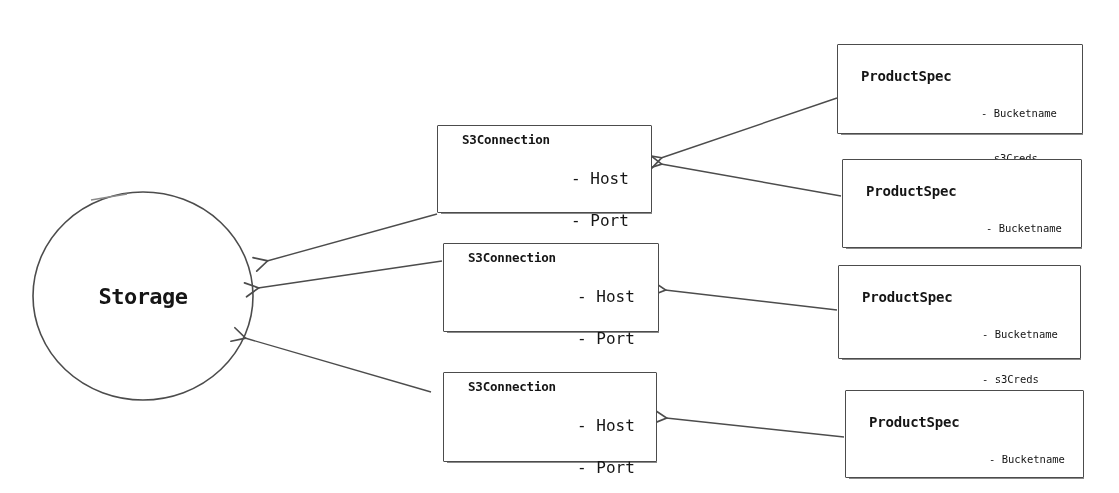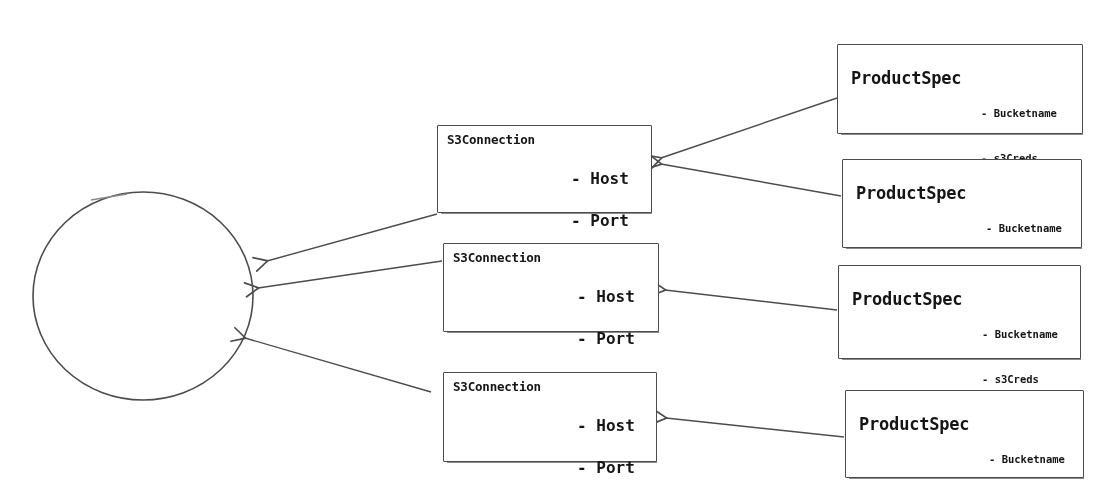--- a/index.html
+++ b/index.html
@@ -26,26 +26,26 @@
     box-sizing: border-box;
   }
   .node .title {
     position: absolute;
     font-weight: 700;
     white-space: pre;
     letter-spacing: -0.2px;
   }
   .node .attrs {
     position: absolute;
-    font-weight: 700;
+    font-weight: 400;
     white-space: pre;
   }
-  .s3 .title { left: 9px;  top: 6px;  font-size: 12.5px; }
+  .s3 .title { left: 24px;  top: 6px;  font-size: 12.5px; }
   .s3 .attrs { left: 133px; top: 18px; font-size: 16px;   line-height: 14px; }
-  .ps .title { left: 13px; top: 23px; font-size: 17px; }
+  .ps .title { left: 23px; top: 23px; font-size: 14px; }
   .ps .attrs { left: 143px; top: 31px; font-size: 10.5px; line-height: 15px; }
 
   
   #s3-box-1 { left: 437px; top: 125px; width: 215px; height: 88px; }
   #s3-box-2 { left: 443px; top: 243px; width: 216px; height: 89px; }
   #s3-box-3 { left: 443px; top: 372px; width: 214px; height: 90px; }
   #ps-box-1 { left: 837px; top: 44px;  width: 246px; height: 90px; }
   #ps-box-2 { left: 842px; top: 159px; width: 240px; height: 89px; }
   #ps-box-3 { left: 838px; top: 265px; width: 243px; height: 94px; }
   #ps-box-4 { left: 845px; top: 390px; width: 239px; height: 88px; }
@@ -80,20 +80,21 @@
     <line x1="837" y1="98" x2="661" y2="158" stroke="#4c4c4c" stroke-width="1.4" marker-end="url(#openArrow)"></line>
     <line x1="841" y1="196" x2="661" y2="164" stroke="#4c4c4c" stroke-width="1.4" marker-end="url(#openArrow)"></line>
     <line x1="837" y1="310" x2="665" y2="290" stroke="#4c4c4c" stroke-width="1.4" marker-end="url(#openArrow)"></line>
     <line x1="844" y1="437" x2="666" y2="418" stroke="#4c4c4c" stroke-width="1.4" marker-end="url(#openArrow)"></line>
 
     <line x1="437" y1="214" x2="267" y2="261" stroke="#4c4c4c" stroke-width="1.4" marker-end="url(#openArrow)"></line>
     <line x1="442" y1="261" x2="258" y2="288" stroke="#4c4c4c" stroke-width="1.4" marker-end="url(#openArrow)"></line>
     <line x1="431" y1="392" x2="245" y2="338" stroke="#4c4c4c" stroke-width="1.4" marker-end="url(#openArrow)"></line>
   </svg>
 
+  <div class="storage-label">Storage</div>
 
   <div class="node s3" id="s3-box-1">
     <div class="title">S3Connection</div>
     <div class="attrs">
       <div>- Host</div>
       <div>- Port</div>
       <div>- TLS</div>
     </div>
   </div>
 

